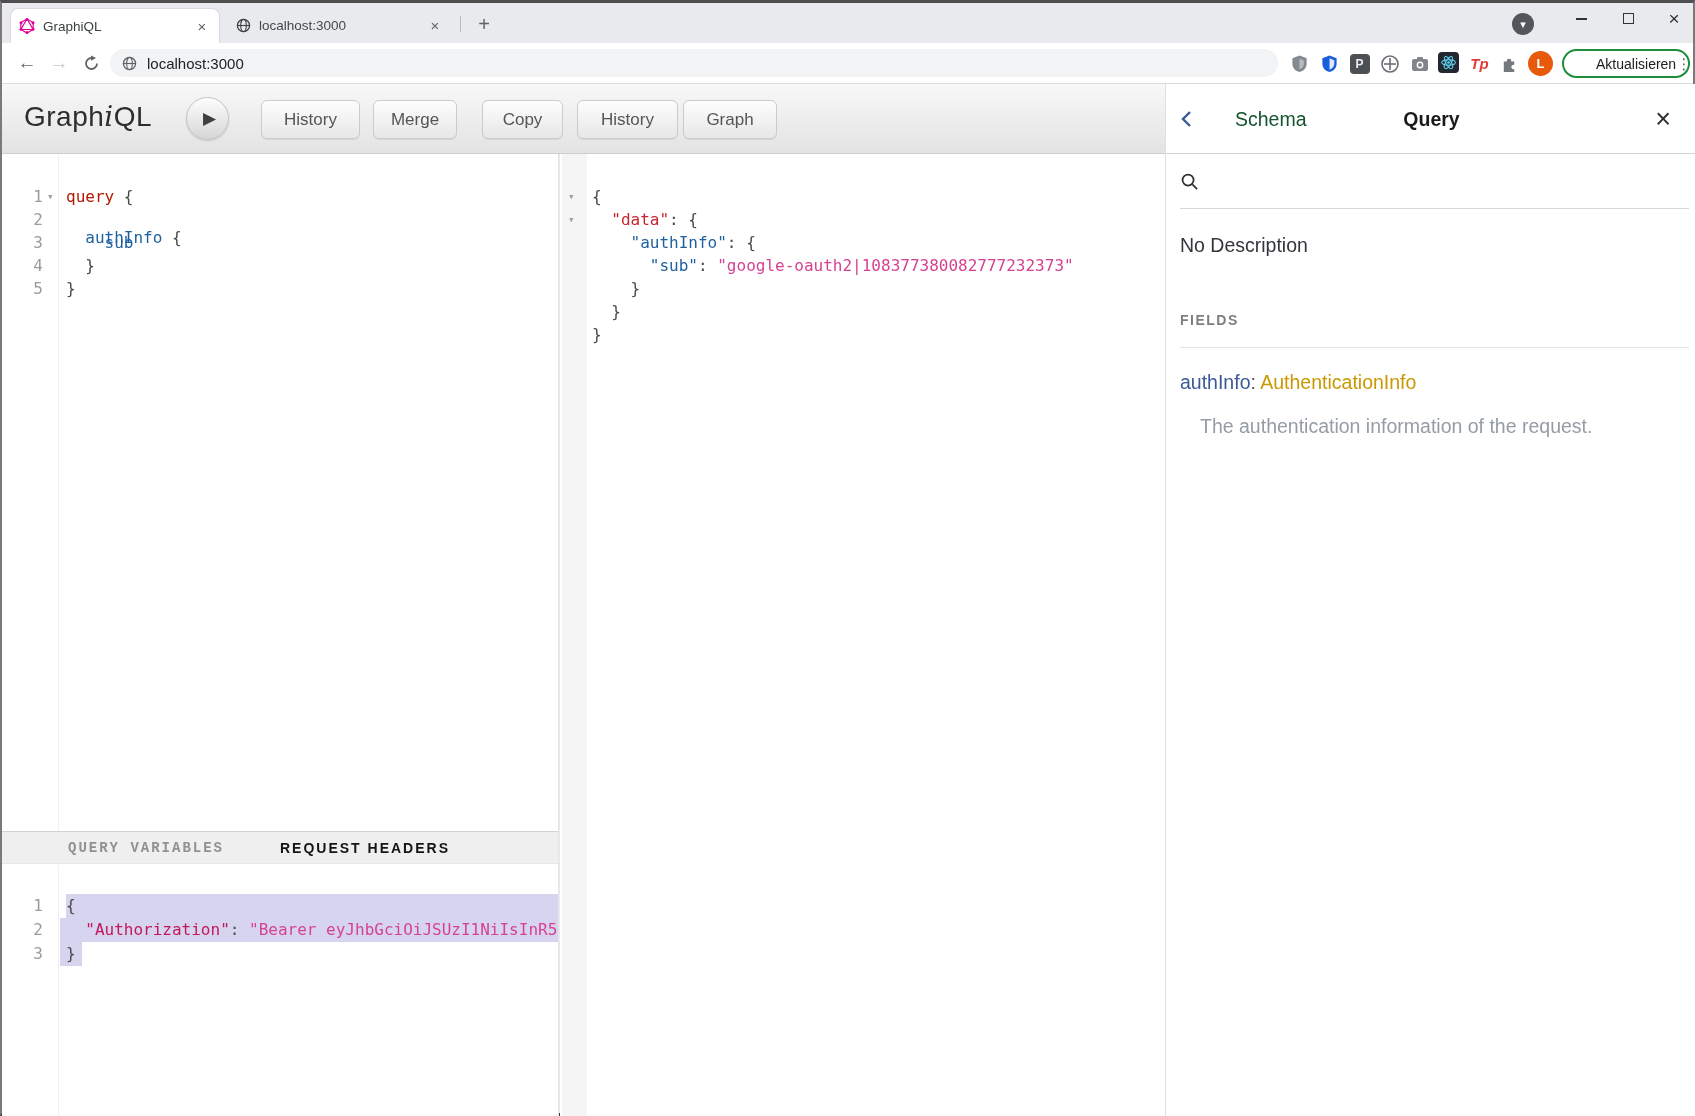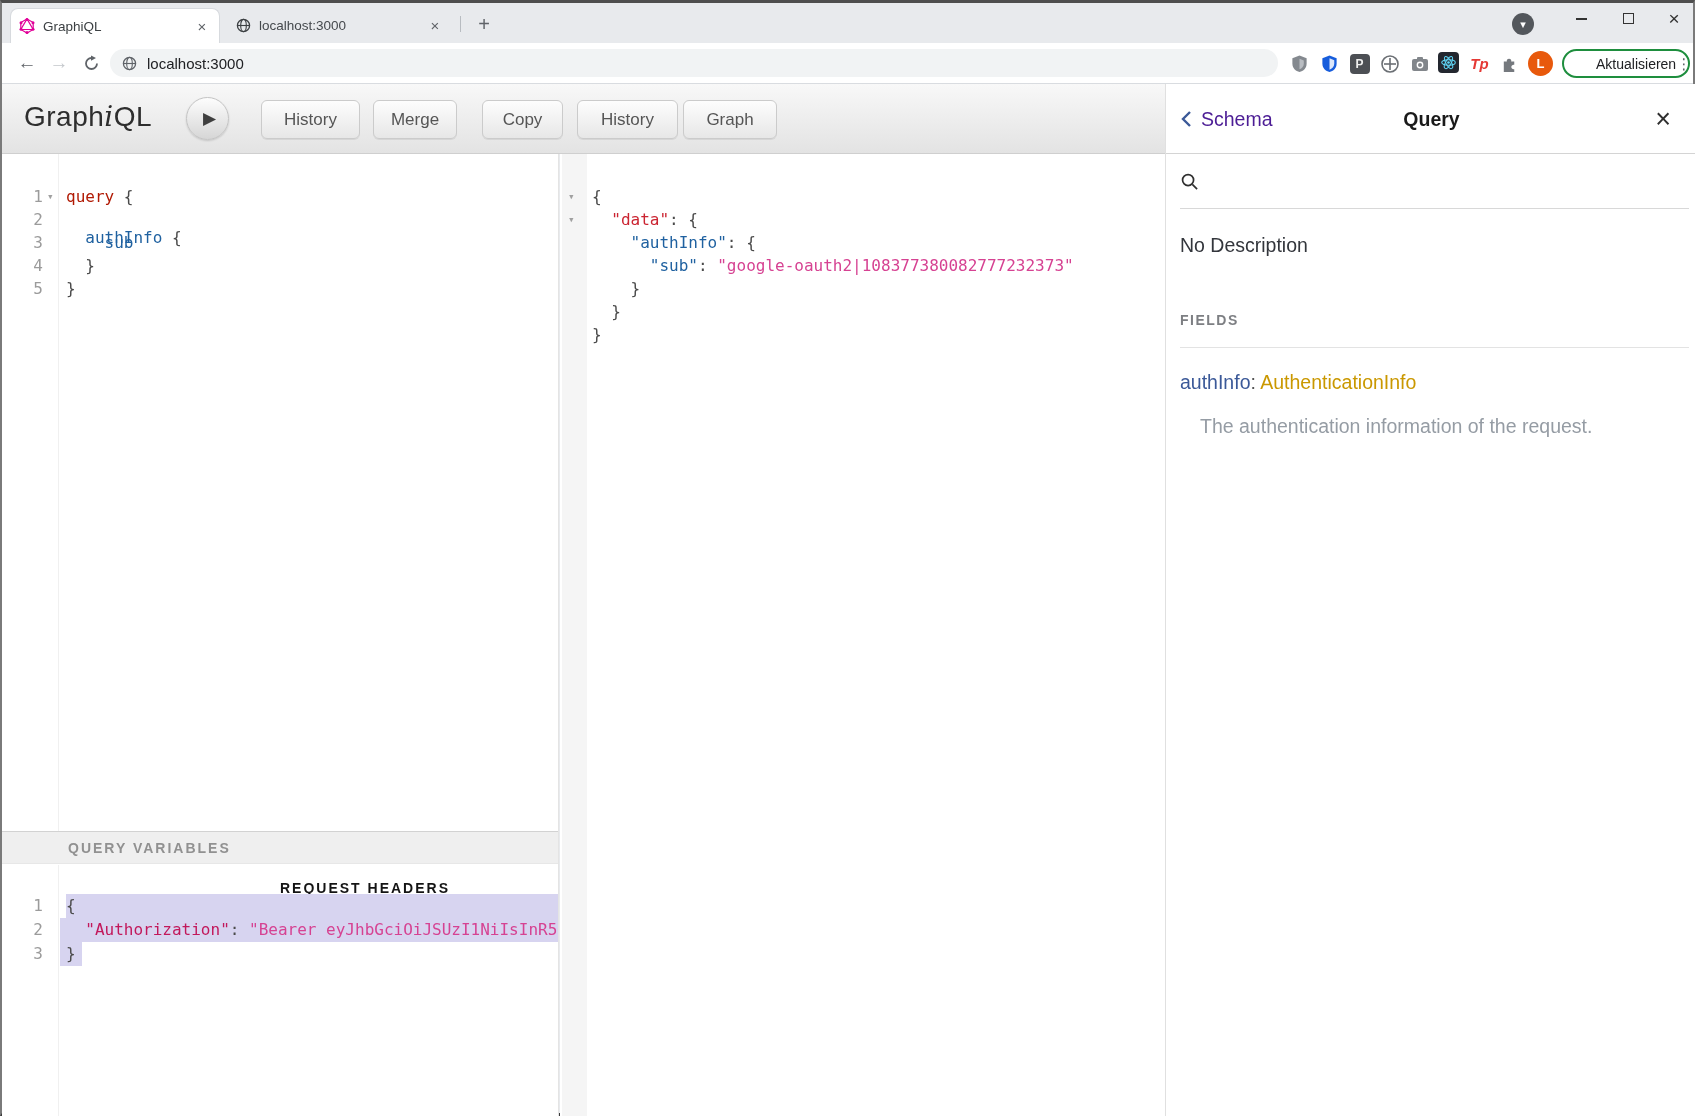--- a/index.html
+++ b/index.html
@@ -60,30 +60,30 @@
   .tk-red { color:#CB2431; } .tk-blue { color:#1F61A0; } .tk-str { color:#D64292; } .tk-hkey { color:#C2185B; }
 
   .result-pane { position:absolute; top:151px; left:558px; width:605px; height:965px; background:#fff; overflow:hidden; }
   .r-band { position:absolute; left:2px; top:0; bottom:0; width:25px; background:#f5f5f5; }
   .r-code { left:32px; }
 
   
   .variables-pane { position:absolute; top:828px; left:0; width:557px; height:288px; background:#fff; border-right:1px solid #e4e4e4; overflow:hidden; }
   .var-tabs { position:absolute; top:0; left:0; right:0; height:33px; background:#efefef; border-top:1px solid #d2d2d2; border-bottom:1px solid #e7e7e7; }
   .vt-label { position:absolute; top:0; height:100%; display:flex; align-items:center; font-size:14px; font-weight:bold; letter-spacing:2px; }
-  .vt-variables { left:66px; color:#919191; } .vt-headers { left:278px; color:#141414;margin-top:40px; }
+  .vt-variables { left:66px; color:#919191;font-family:Liberation Mono, monospace; } .vt-headers { left:278px; color:#141414; }
   .var-editor { position:absolute; top:34px; left:0; right:0; bottom:0; }
   .h-line { line-height:24px; }
   .h-num { line-height:24px; }
   .sel-band { position:absolute; background:#d7d4f0; height:24px; }
 
   
   .docs-pane { position:absolute; top:81px; left:1163px; width:532px; height:1035px; background:#fff; border-left:1px solid #e0e0e0; }
   .docs-header { position:absolute; top:0; left:0; right:0; height:70px; border-bottom:1px solid #d4d4d4; }
-  .docs-back { position:absolute; left:14px; top:0; height:70px; display:flex; align-items:center; color:#4c1d95; font-size:19.5px; }
+  .docs-back { position:absolute; left:14px; top:0; height:70px; display:flex; align-items:center; color:#14532d; font-size:19.5px;gap:34px; }
   .docs-back svg { margin-right:9px; }
   .docs-title { position:absolute; left:0; right:0; top:0; height:70px; display:flex; align-items:center; justify-content:center; font-weight:bold; font-size:19.5px; color:#1a1a1a; }
   .docs-close { position:absolute; right:26px; top:0; height:70px; display:flex; align-items:center; font-size:27px; font-weight:300; color:#2f2f2f; }
   .docs-search { position:absolute; left:14px; right:8px; top:70px; height:55px; border-bottom:1px solid #d8d8d8; display:flex; align-items:center; }
   .docs-search input { border:none; outline:none; font-size:19.5px; color:#333; margin-left:12px; width:100%; background:transparent; font-family:"Liberation Sans",sans-serif; }
   .docs-search input::placeholder { color:#a8a8a8; }
   .docs-nodesc { position:absolute; left:14px; top:150px; font-size:19.5px; color:#33363c; }
   .docs-fields { position:absolute; left:14px; top:228px; font-size:14px; font-weight:bold; letter-spacing:1.5px; color:#7d7f83; }
   .docs-hr { position:absolute; left:14px; right:8px; top:263px; height:1px; background:#e3e3e3; }
   .docs-field { position:absolute; left:14px; top:287px; font-size:19.5px; }

